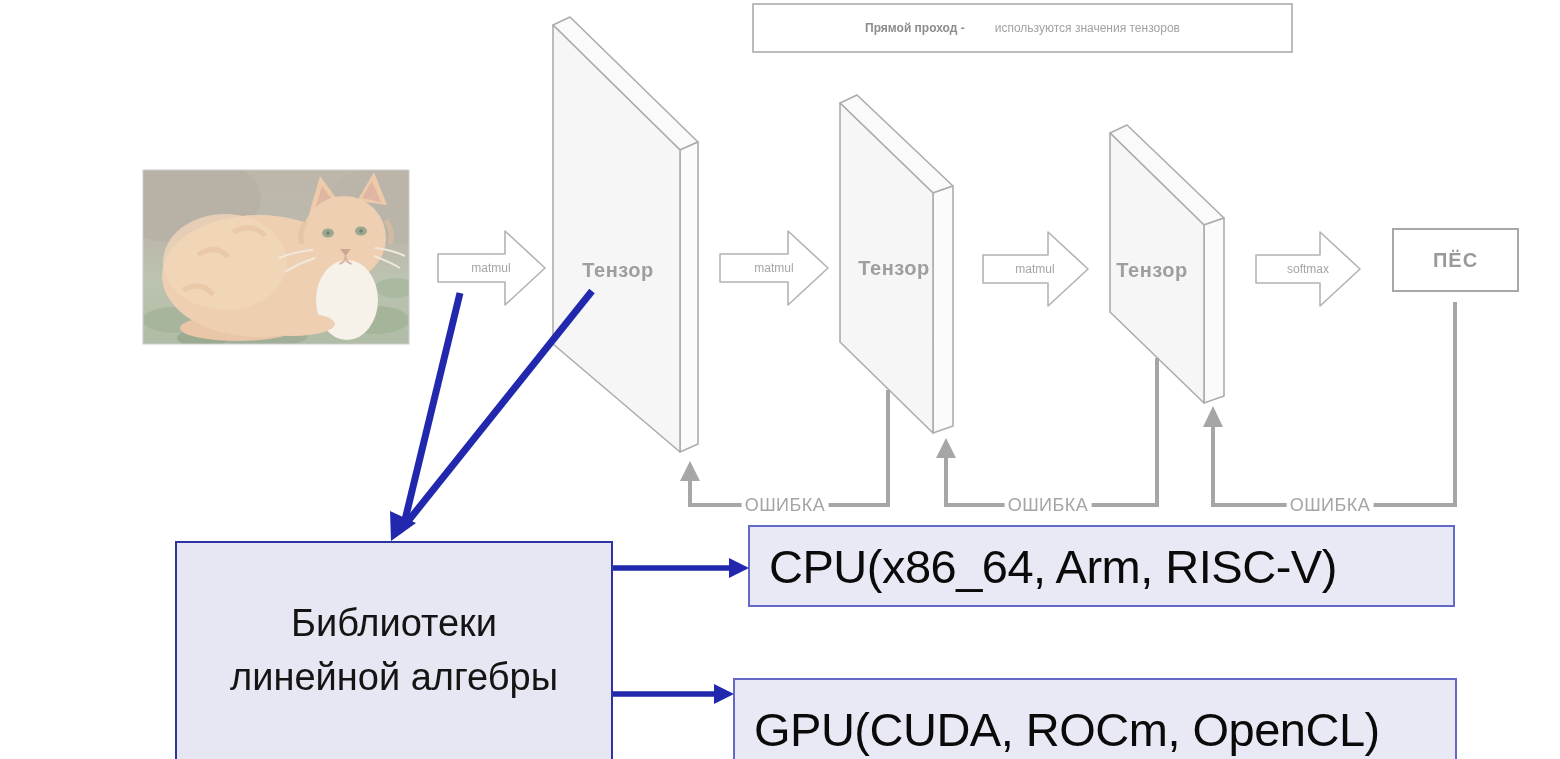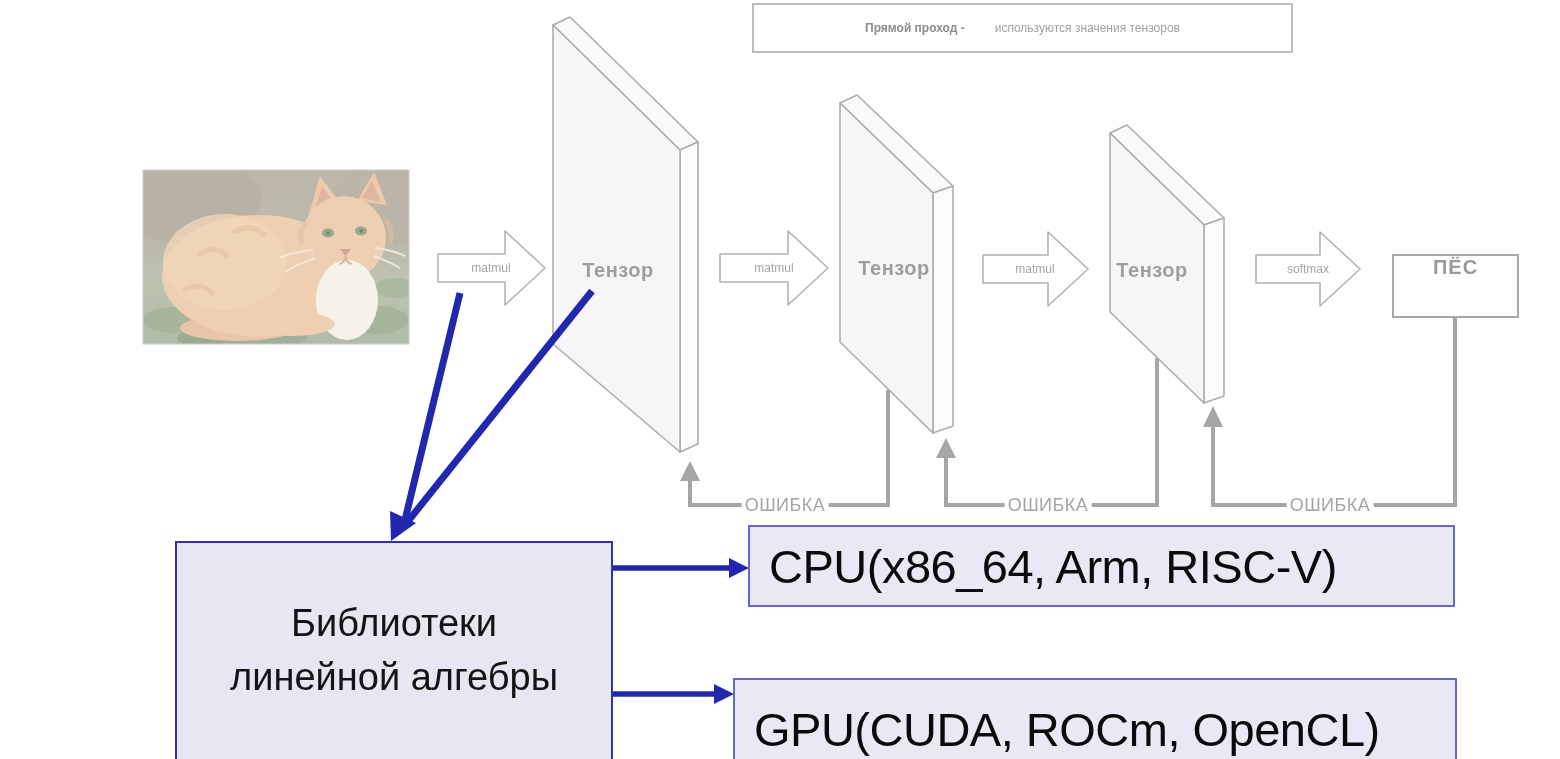--- a/index.html
+++ b/index.html
@@ -15,22 +15,22 @@
   .banner-bold{font-weight:bold;color:#8d8d8d;}
   .banner-rest{color:#a2a2a2;margin-left:8px;}
 
   
   .op-label{transform:translate(-50%,-50%);font-size:12px;color:#a5a5a5;white-space:nowrap;}
   .tensor-label{transform:translate(-50%,-50%);font-size:20px;font-weight:bold;color:#9e9e9e;
                 white-space:nowrap;letter-spacing:.5px;}
   .error-label{transform:translate(-50%,-50%);font-size:18px;color:#a5a5a5;background:#fff;
                padding:0 3px;white-space:nowrap;letter-spacing:.5px;}
 
-  .pes-box{left:1392px;top:254px;width:127px;height:64px;border:2px solid #a8a8a8;
-           box-sizing:border-box;display:flex;justify-content:center;
+  .pes-box{left:1392px;top:228px;width:127px;height:64px;border:2px solid #a8a8a8;
+           box-sizing:border-box;display:flex;align-items:center;justify-content:center;
            font-size:20px;font-weight:bold;color:#9a9a9a;letter-spacing:1px;background:#fff;}
 
   
   .library-box{left:175px;top:541px;width:438px;height:220px;border:2.5px solid #2d339f;
                background:#e6e7f2;box-sizing:border-box;display:flex;flex-direction:column;
                align-items:center;justify-content:center;color:#141414;font-size:38px;
                line-height:1.42;text-align:center;}
   .hw-box{border:2px solid #6468c6;background:#e8e9f4;box-sizing:border-box;
           display:flex;align-items:center;color:#0a0a0a;font-size:47px;
           padding-left:19px;white-space:nowrap;letter-spacing:-.5px;}

